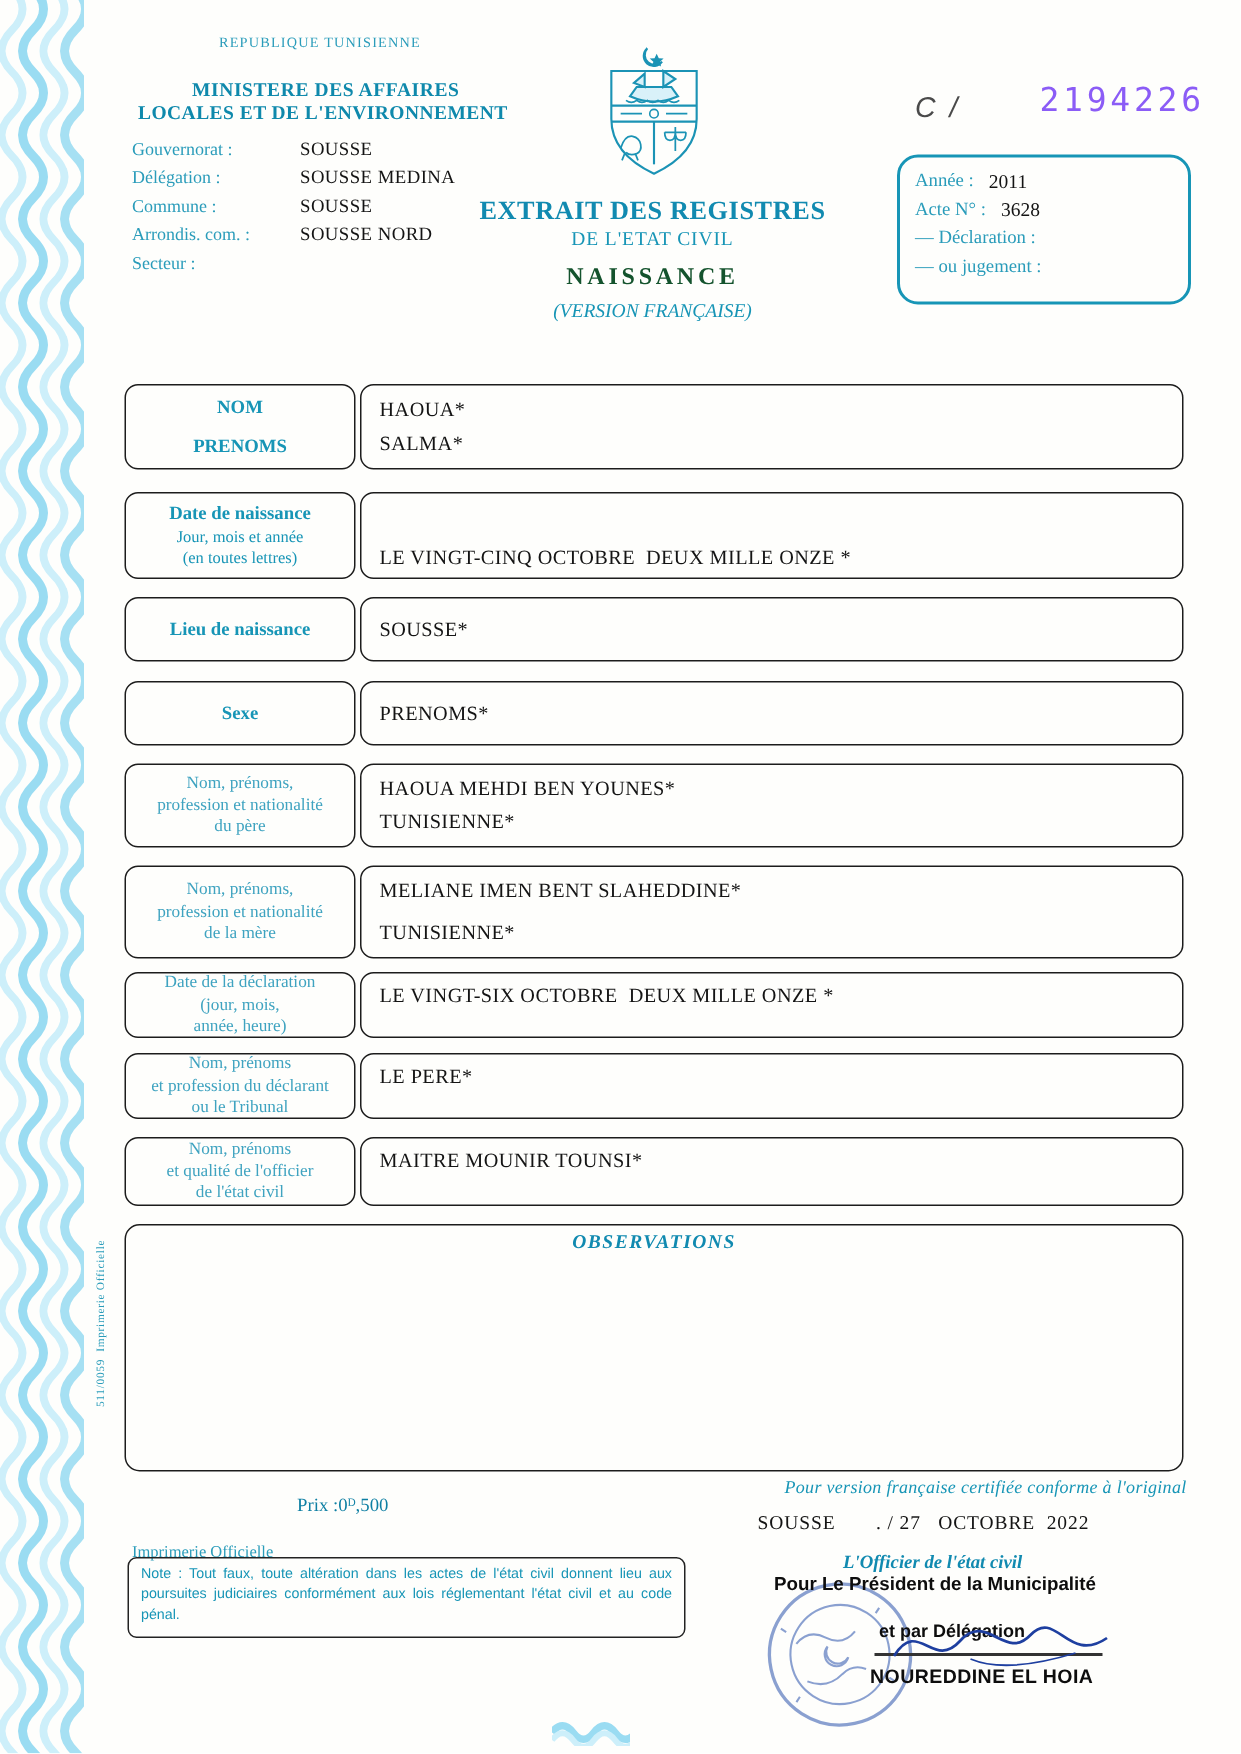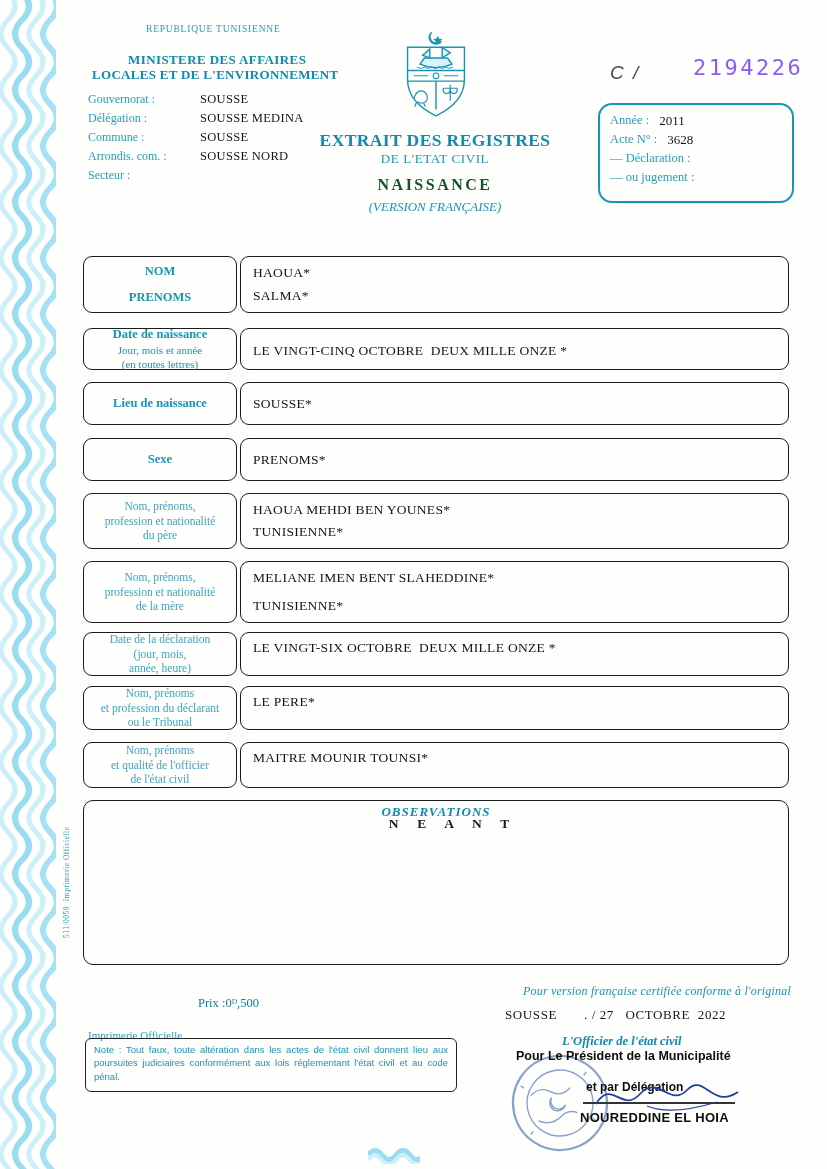--- a/index.html
+++ b/index.html
@@ -175,27 +175,27 @@
       <div class="label-box" style="justify-content:space-around;">
         <div class="lb1">NOM</div>
         <div class="lb1">PRENOMS</div>
       </div>
       <div class="value-box two">
         <div class="pre">HAOUA*</div>
         <div class="pre">SALMA*</div>
       </div>
     </div>
 
-    <div class="row gap15" style="height:42px">
+    <div class="row gap15" style="height:58px">
       <div class="label-box">
         <div class="lb1">Date de naissance</div>
         <div class="lb2">Jour, mois et année</div>
         <div class="lb2">(en toutes lettres)</div>
       </div>
-      <div class="value-box" style="justify-content:center;padding-top:9px;">
+      <div class="value-box" style="justify-content:flex-end;padding-top:9px;">
         <div class="pre">LE VINGT-CINQ OCTOBRE  DEUX MILLE ONZE *</div>
       </div>
     </div>
 
     <div class="row gap12" style="height:43px">
       <div class="label-box">
         <div class="lb1">Lieu de naissance</div>
       </div>
       <div class="value-box">
         <div class="pre">SOUSSE*</div>
@@ -263,21 +263,20 @@
         <div class="lreg">et qualité de l'officier</div>
         <div class="lreg">de l'état civil</div>
       </div>
       <div class="value-box" style="justify-content:flex-start;padding-top:7px;">
         <div class="pre">MAITRE MOUNIR TOUNSI*</div>
       </div>
     </div>
 
     <div class="obs-box gap12">
       <div class="obs-title">OBSERVATIONS</div>
-      <div class="obs-content pre">N  E  A  N  T</div>
     </div>
 
   </div>
 
   <div class="abs side-text pre">511/0059  Imprimerie Officielle</div>
 
   <div class="abs imprimerie">Imprimerie Officielle</div>
   <div class="abs prix">Prix :0ᴰ,500</div>
   <div class="abs certif">Pour version française certifiée conforme à l'original</div>
   <div class="abs place-date pre">SOUSSE       . / 27   OCTOBRE  2022</div>

